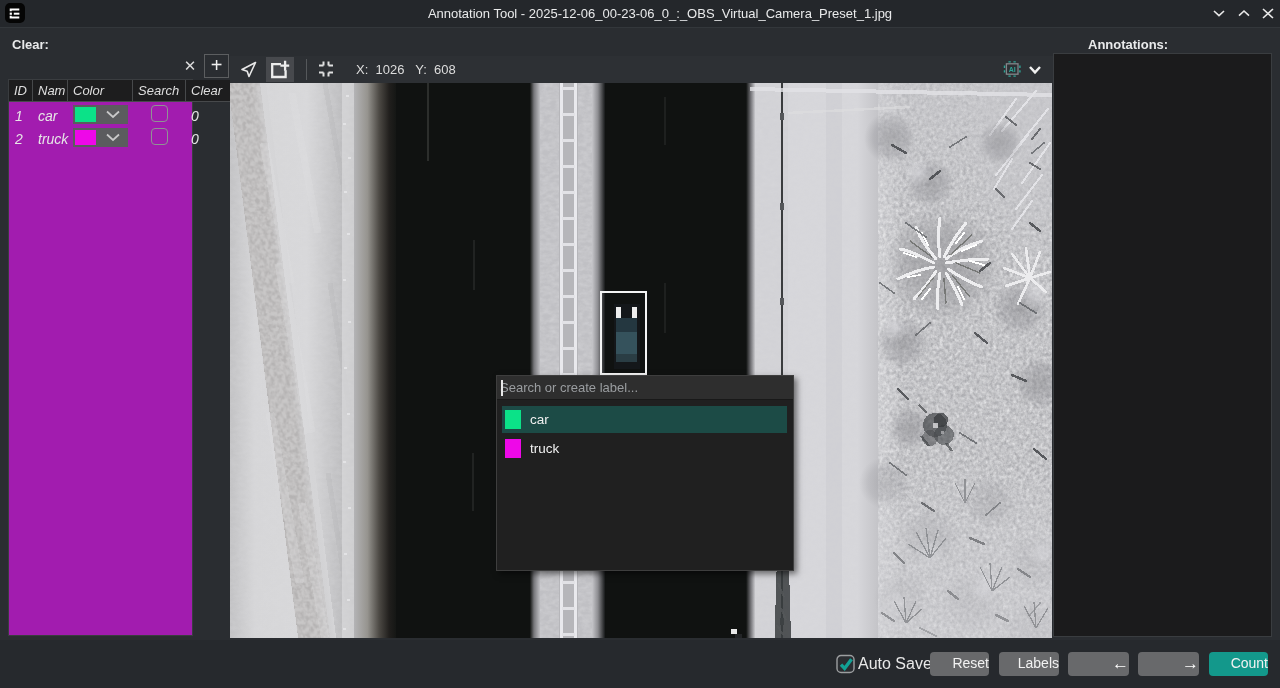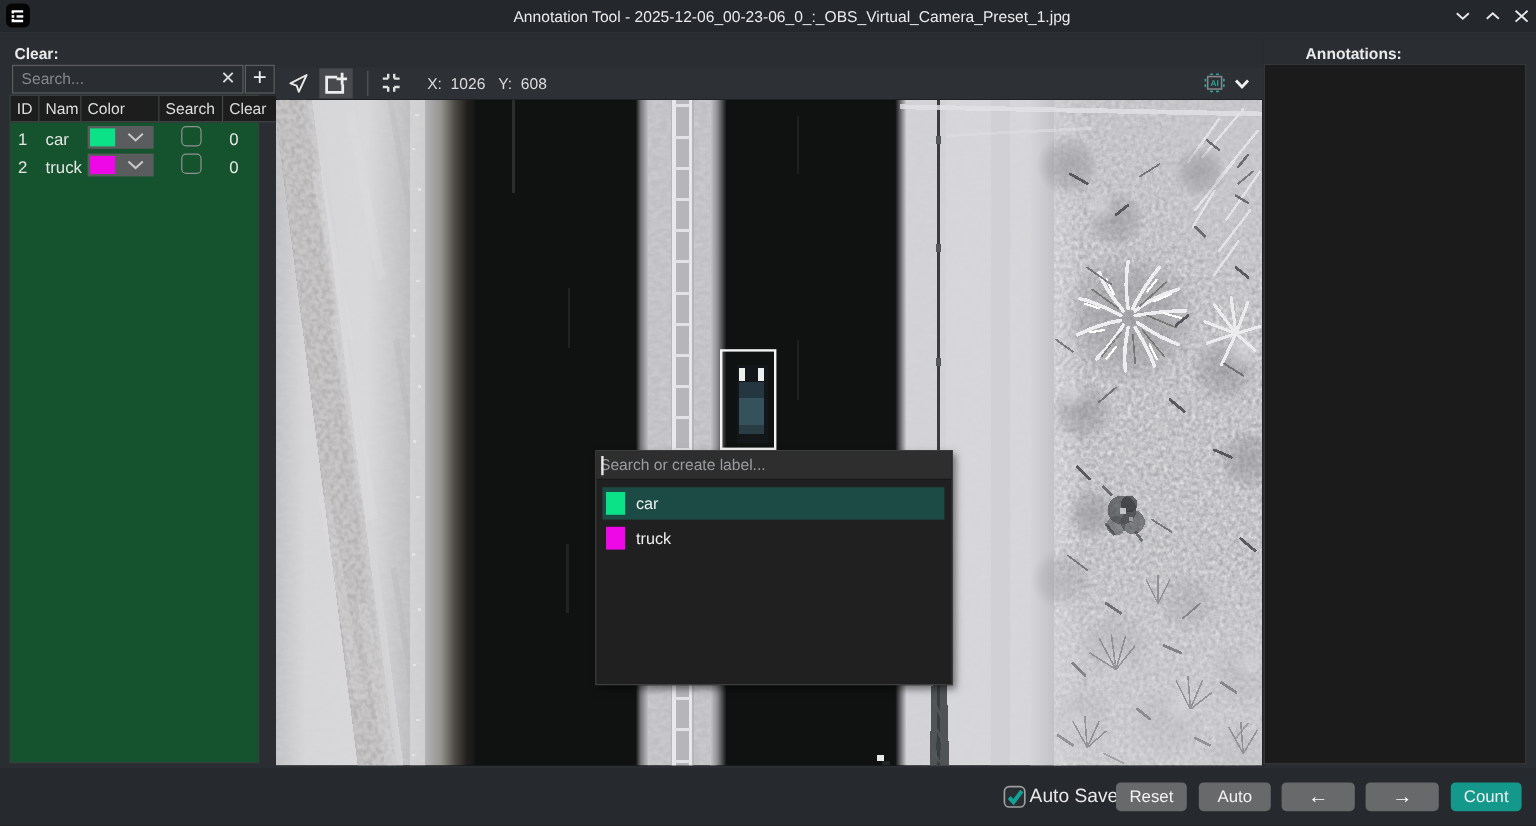--- a/index.html
+++ b/index.html
@@ -25,22 +25,22 @@
 
 
 #searchbox { position:absolute; left:10px; top:26px; width:193px; height:24px;
   border:1px solid #5c5e60; color:#84878b; font-size:13px; line-height:22px;
   padding-left:7px; }
 #clearx { position:absolute; left:178px; top:26px; width:24px; height:24px;
   color:#dcdcdc; font-size:15px; text-align:center; line-height:23px; }
 #plusbtn { position:absolute; left:204px; top:26px; width:25px; height:24px;
   border:1px solid #5c5e60; color:#f0f0f0; font-size:20px; text-align:center;
   line-height:21px; font-weight:normal;}
-#labeltable { position:absolute; left:8px; top:51px; width:208px; height:557px;
-  background:#14532d; border:1px solid #3a3d40; }
+#labeltable { position:absolute; left:8px; top:51px; width:185px; height:557px;
+  background:#a21caf; border:1px solid #3a3d40;font-style:italic; }
 .hcell { position:absolute; top:0; height:22px; background:#1d1d1e;
   border-right:1px solid #47494b; border-bottom:1px solid #47494b;
   color:#dedede; font-size:13px; line-height:21px; padding-left:5px; }
 .rtext { position:absolute; color:#e6e6e6; font-size:14px; }
 
 
 #centerbg { position:absolute; left:230px; top:28px; width:822px; height:612px;
   background:#2a2d31; }
 #toolbar { position:absolute; left:230px; top:56px; width:823px; height:27px;
   background:#2d3034; }
@@ -64,21 +64,21 @@
 .popswatch { position:absolute; left:3px; top:4px; width:16px; height:19px; }
 .poptext { position:absolute; left:28px; top:0; color:#f0f0f0; font-size:13.5px;
   line-height:27px; }
 
 
 #bbox { position:absolute; left:370px; top:208px; width:47px; height:84px;
   border:2.5px solid #f4f4f4; }
 
 
 .btn { position:absolute; top:652px; height:24px; background:#68696b;
-  color:#f2f2f2; font-size:14px; text-align:center; line-height:23px;
+  color:#f2f2f2; font-size:14px; text-align:right; line-height:23px;
   border-radius:4px; }
 #savebtn { background:#13988b; }
 #autolbl { position:absolute; left:858px; top:640px; height:48px; line-height:48px;
   color:#e8e8e8; font-size:16px; }
 </style>
 </head>
 <body>
 <div id="app">
 
   <div id="titlebar"></div>
@@ -96,21 +96,20 @@
   </svg>
   <svg class="winbtn" style="left:1229px;" width="30" height="28" viewBox="0 0 30 28">
     <path d="M10 15.6 l5-4.6 5 4.6" stroke="#e8e8e8" stroke-width="1.6" fill="none"></path>
   </svg>
   <svg class="winbtn" style="left:1253px;" width="30" height="28" viewBox="0 0 30 28">
     <path d="M10 9 l10 9 M20 9 l-10 9" stroke="#e8e8e8" stroke-width="1.6" fill="none"></path>
   </svg>
 
   <div id="leftpanel">
     <div class="paneltitle" style="position:absolute;left:12px;top:9px;">Clear:</div>
-    <div id="searchbox">Search...</div>
     <div id="clearx">✕</div>
     <div id="plusbtn">+</div>
     <div id="labeltable">
       <div class="hcell" style="left:0; width:24px;">ID</div>
       <div class="hcell" style="left:24px; width:35px;">Nam</div>
       <div class="hcell" style="left:59px; width:65px;">Color</div>
       <div class="hcell" style="left:124px; width:53px;">Search</div>
       <div class="hcell" style="left:177px; width:44px; border-right:none;">Clear</div>
 
       <div class="rtext" style="left:6px; top:28px;">1</div>
@@ -542,18 +541,18 @@
       <div class="poptext">truck</div>
     </div>
   </div>
 
   <svg style="position:absolute; left:836px; top:654px; overflow:visible;" width="20" height="20" viewBox="0 0 20 20">
     <rect x="1" y="1.5" width="17" height="17" rx="4" fill="#2a2d31" stroke="#9c9ea0" stroke-width="1.4"></rect>
     <path d="M5 10.6 L8.6 14.4 L15.5 5.2" stroke="#12a195" stroke-width="3.4" fill="none"></path>
   </svg>
   <div id="autolbl">Auto Save</div>
   <div class="btn" style="left:930px; width:59px;">Reset</div>
-  <div class="btn" style="left:999px; width:60px;">Auto</div>
+  <div class="btn" style="left:999px; width:60px;">Labels</div>
   <div class="btn" style="left:1068px; width:61px; font-size:17px; color:#ffffff;">←</div>
   <div class="btn" style="left:1138px; width:61px; font-size:17px; color:#ffffff;">→</div>
   <div class="btn" id="savebtn" style="left:1209px; width:59px;">Count</div>
 
 </div>
 
 </body></html>

